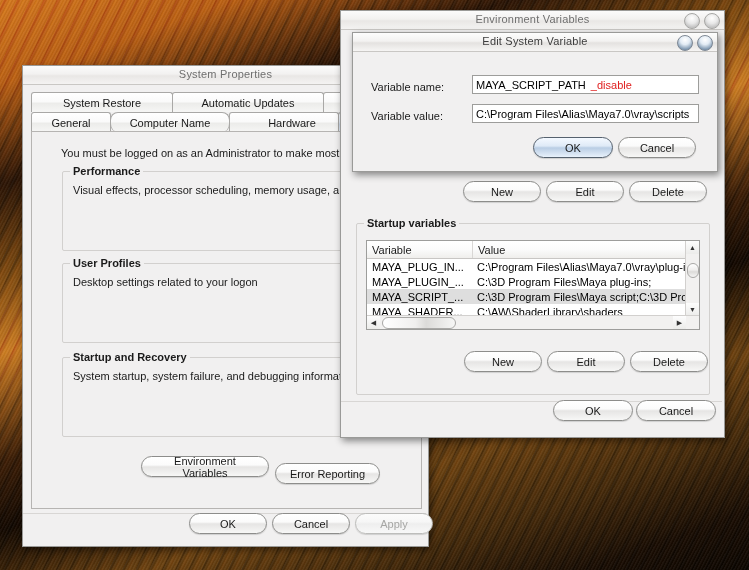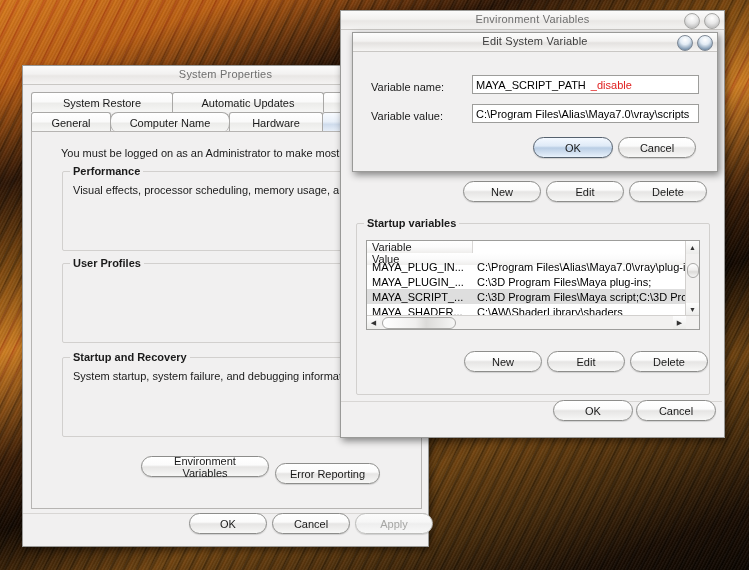--- a/index.html
+++ b/index.html
@@ -108,21 +108,21 @@
     font-size:11px;color:#1a1a1a;margin-right:-1px;cursor:default;
   }
   .tab.selected{
     background:linear-gradient(#f8fbff 0%,#e9f0f9 45%,#cfdcec 60%,#eaf1fa 100%);
   }
 
   
   .listview{
     position:absolute;border:1px solid #9d9d9b;background:#fff;overflow:hidden;
   }
-  .lvhead{display:flex;height:17px;border-bottom:1px solid #c8c6c4;background:#fff;flex-direction:column;}
+  .lvhead{display:flex;height:17px;border-bottom:1px solid #c8c6c4;background:#fff;}
   .lvhead .hc{
     border-right:1px solid #d9d7d5;
     background:linear-gradient(#ffffff 0%,#fbfbfb 50%,#efeeec 100%);
     display:flex;align-items:center;padding-left:5px;font-size:11px;color:#1a1a1a;
   }
   .lvrow{display:flex;height:15px;align-items:center;font-size:11px;color:#000;}
   .lvrow.sel{background:#dedede;}
   .lvcell{padding-left:5px;overflow:hidden;white-space:nowrap;}
 
   .sbv{position:absolute;right:0;top:0;bottom:0;width:13px;background:#f2f1f0;border-left:1px solid #d2d0ce;}
@@ -164,40 +164,41 @@
     </div>
   </div>
 
   <div class="tabrow" style="left:8px;top:46px;">
     <div class="tab" style="width:78px;">
       <span>General</span>
     </div>
     <div class="tab" style="width:118px;border-radius:8px;">
       <span>Computer Name</span>
     </div>
-    <div class="tab" style="width:92px;">
+    <div class="tab" style="width:92px;padding-left:16px;">
       <span>Hardware</span>
     </div>
     <div class="tab selected" style="width:92px;overflow:hidden;">
       <span>Advanced</span>
     </div>
   </div>
 
   <div style="position:absolute;left:8px;top:65px;width:389px;height:376px;border:1px solid #b6b4b2;background:#f1f0f0;"></div>
 
   <div class="lbl" style="position:absolute;left:38px;top:81px;width:380px;white-space:nowrap;overflow:hidden;">You must be logged on as an Administrator to make most of these changes.</div>
 
   <div class="group" style="left:39px;top:105px;width:330px;height:78px;">
     <span class="glabel">Performance</span>
     <div class="lbl" style="position:absolute;left:10px;top:12px;width:400px;white-space:nowrap;overflow:hidden;">Visual effects, processor scheduling, memory usage, and virtual memory</div>
     <button class="btn" style="position:absolute;left:282px;top:46px;width:78px;">Settings</button>
   </div>
 
   <div class="group" style="left:39px;top:197px;width:330px;height:78px;">
     <span class="glabel">User Profiles</span>
+    <div class="lbl" style="position:absolute;left:10px;top:12px;width:400px;white-space:nowrap;overflow:hidden;">Desktop settings related to your logon</div>
     <button class="btn" style="position:absolute;left:282px;top:46px;width:78px;">Settings</button>
   </div>
 
   <div class="group" style="left:39px;top:291px;width:330px;height:78px;">
     <span class="glabel">Startup and Recovery</span>
     <div class="lbl" style="position:absolute;left:10px;top:12px;width:400px;white-space:nowrap;overflow:hidden;">System startup, system failure, and debugging information</div>
     <button class="btn" style="position:absolute;left:282px;top:46px;width:78px;">Settings</button>
   </div>
 
   <button class="btn" style="position:absolute;left:118px;top:390px;width:128px;">Environment Variables</button>

